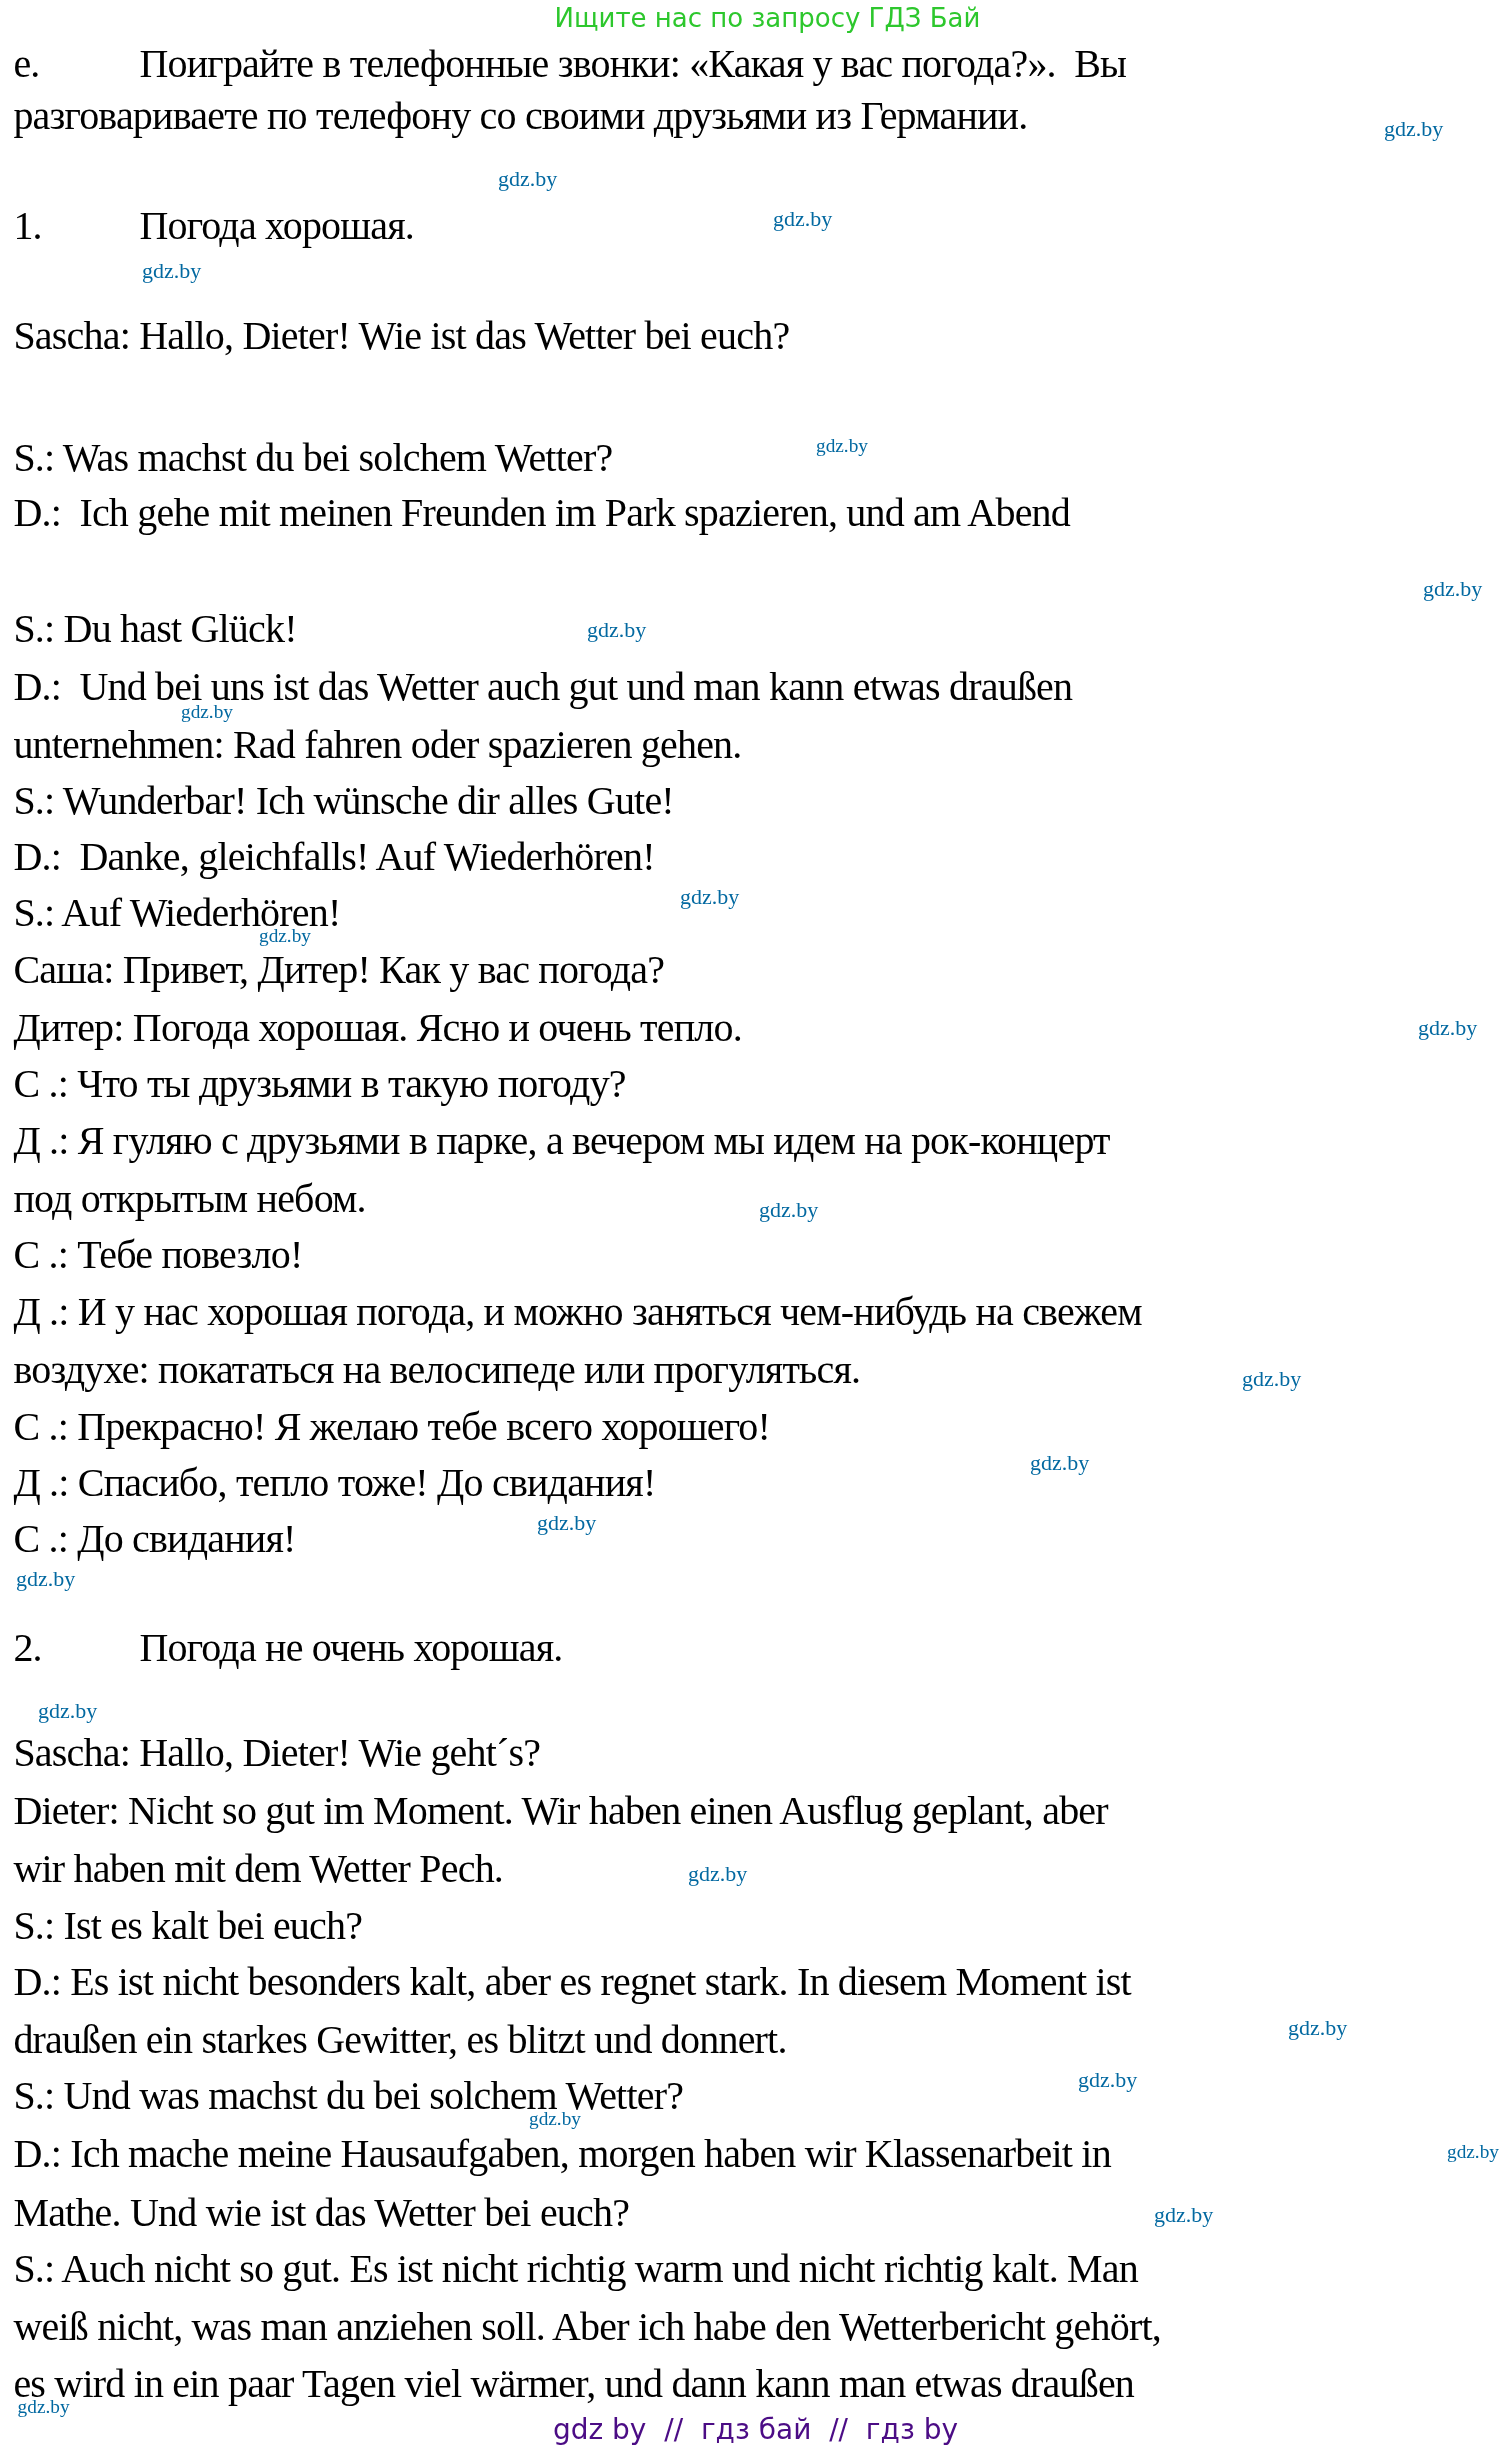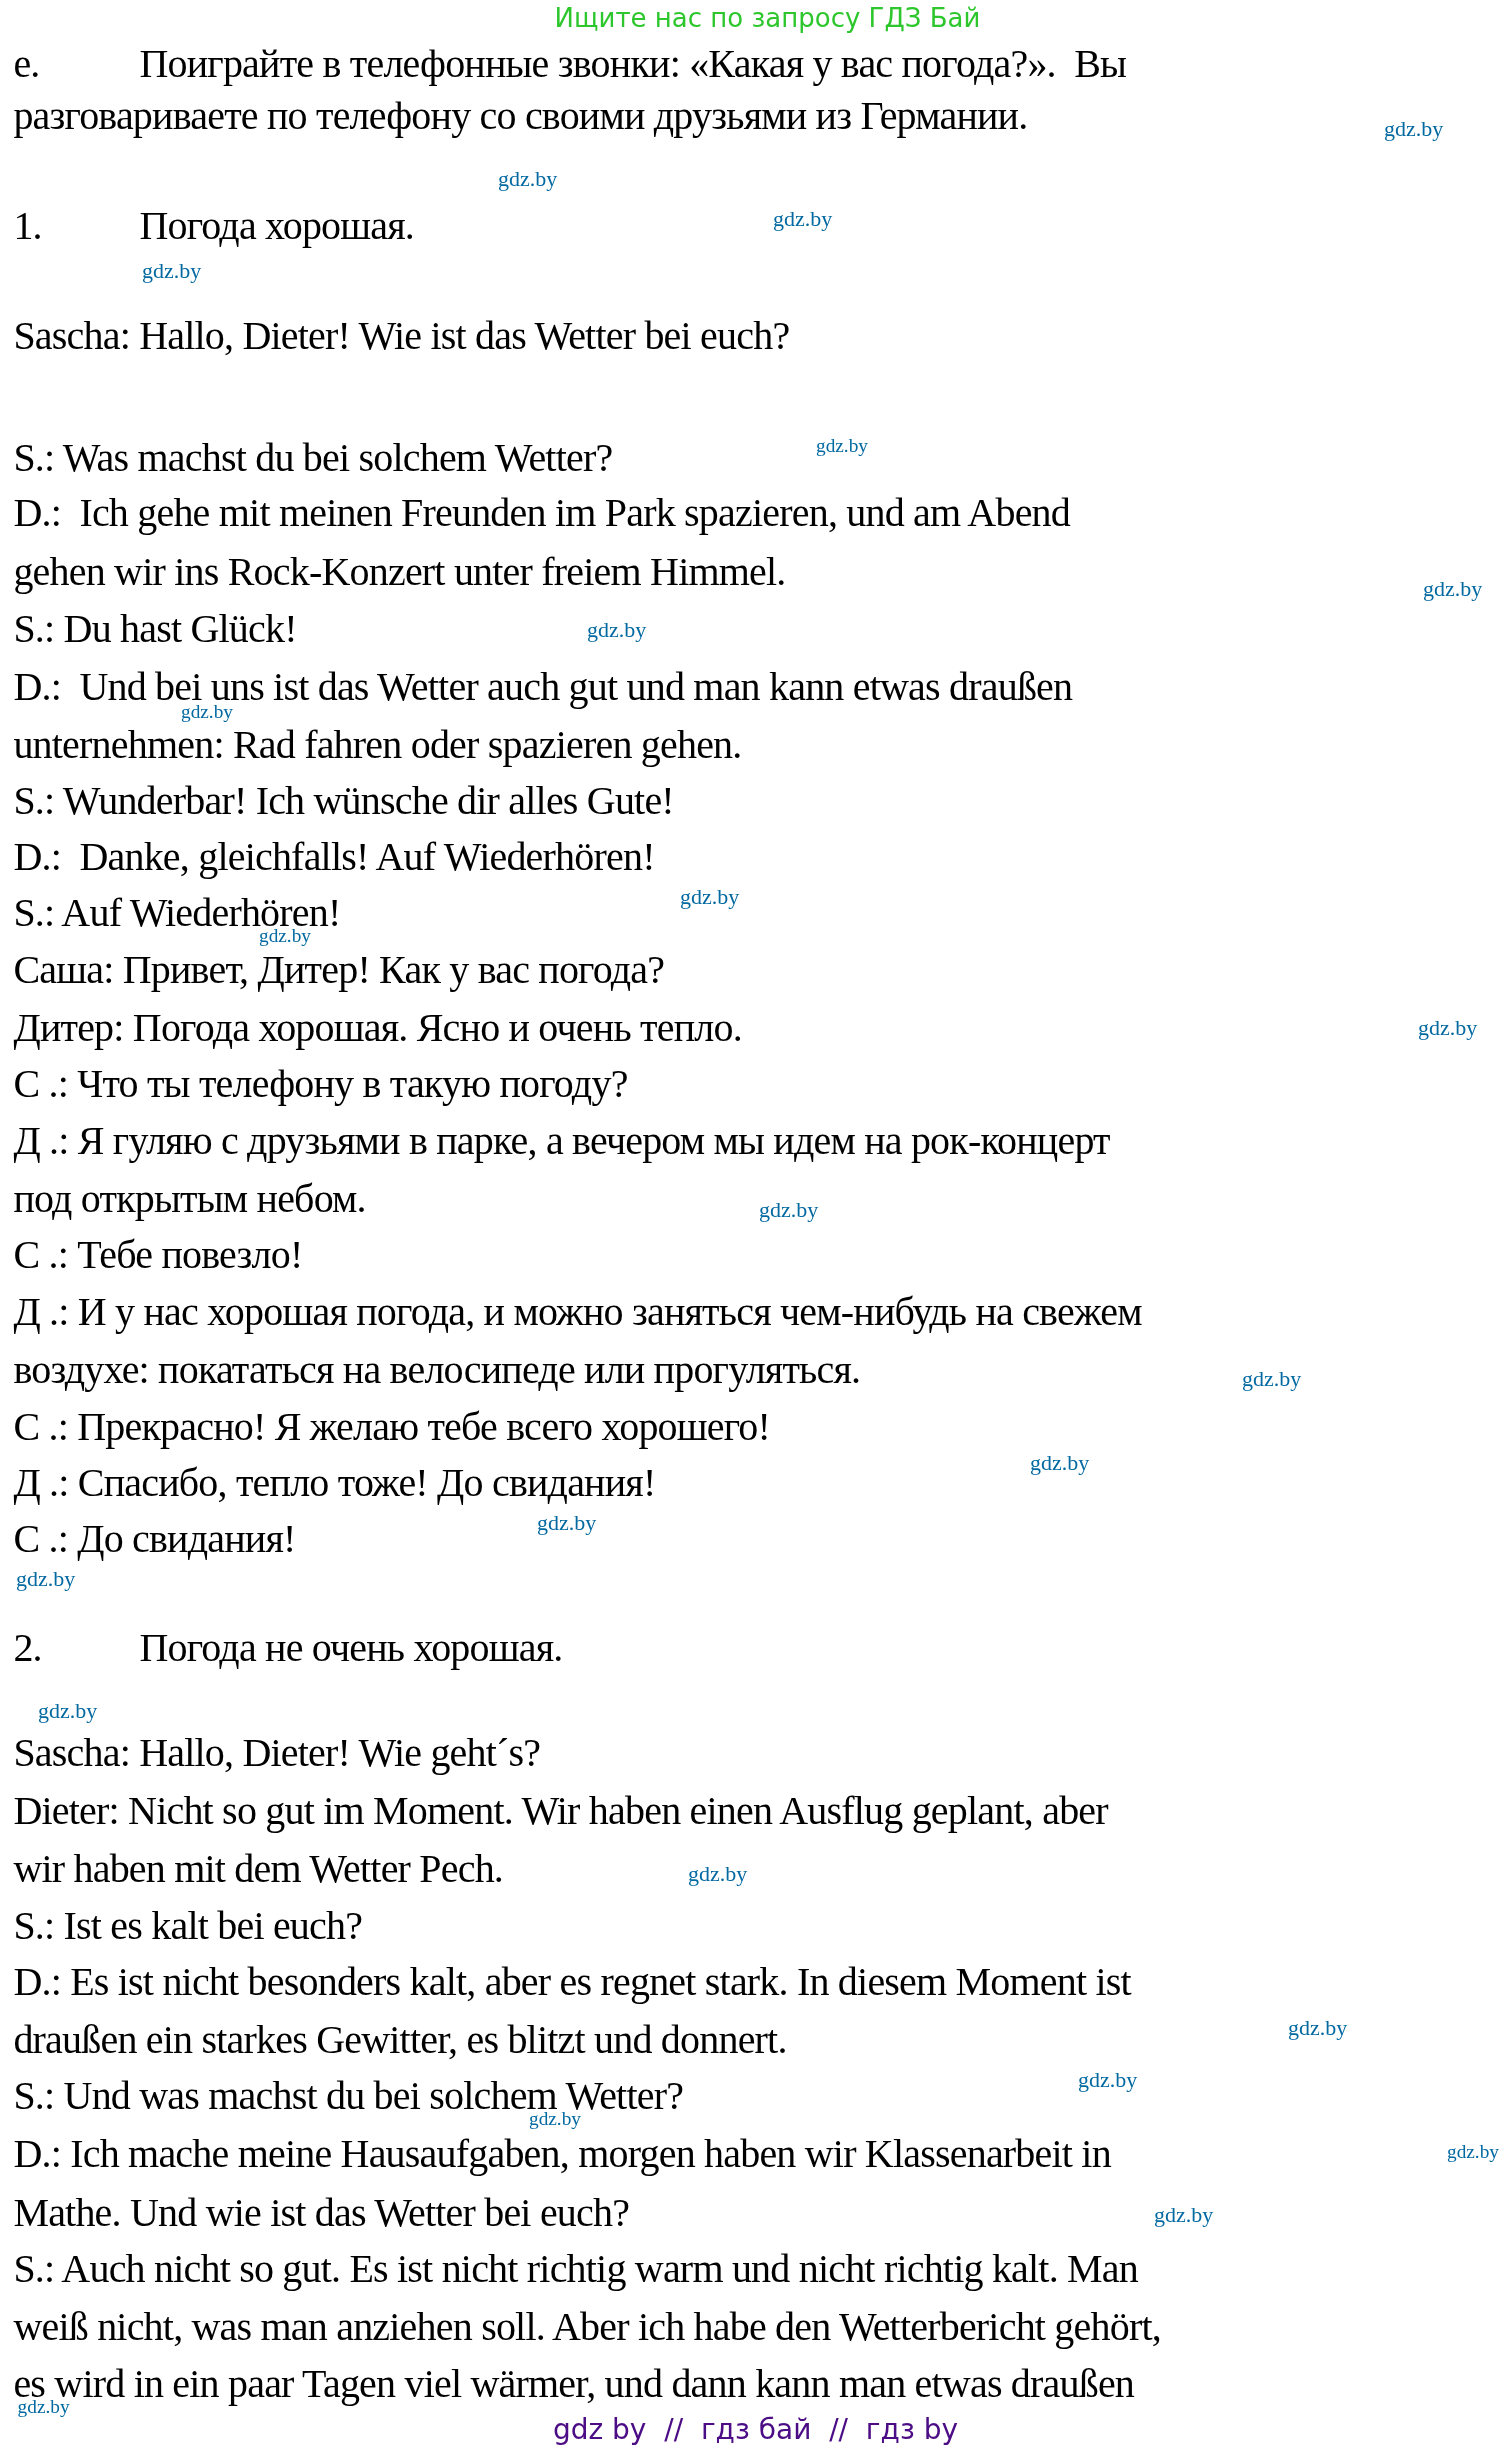--- a/index.html
+++ b/index.html
@@ -60,30 +60,29 @@
   <div class="promo">Ищите нас по запросу ГДЗ Бай</div>
 
   <div class="line" style="top:42px"><span class="marker">е.</span><span>Поиграйте в телефонные звонки: «Какая у вас погода?».  Вы</span></div>
   <div class="line" style="top:94px">разговариваете по телефону со своими друзьями из Германии.</div>
 
   <div class="line" style="top:204px"><span class="marker">1.</span><span>Погода хорошая.</span></div>
 
   <div class="line" style="top:314px">Sascha: Hallo, Dieter! Wie ist das Wetter bei euch?</div>
   <div class="line" style="top:436px">S.: Was machst du bei solchem Wetter?</div>
   <div class="line" style="top:491px">D.:  Ich gehe mit meinen Freunden im Park spazieren, und am Abend</div>
-  <div class="line" style="top:550px">gehen wir ins Rock-Konzert unter freiem Himmel.</div>
   <div class="line" style="top:607px">S.: Du hast Glück!</div>
   <div class="line" style="top:665px">D.:  Und bei uns ist das Wetter auch gut und man kann etwas draußen</div>
   <div class="line" style="top:723px">unternehmen: Rad fahren oder spazieren gehen.</div>
   <div class="line" style="top:779px">S.: Wunderbar! Ich wünsche dir alles Gute!</div>
   <div class="line" style="top:835px">D.:  Danke, gleichfalls! Auf Wiederhören!</div>
   <div class="line" style="top:891px">S.: Auf Wiederhören!</div>
   <div class="line" style="top:948px">Саша: Привет, Дитер! Как у вас погода?</div>
   <div class="line" style="top:1006px">Дитер: Погода хорошая. Ясно и очень тепло.</div>
-  <div class="line" style="top:1062px">С .: Что ты телефону в такую погоду?</div>
+  <div class="line" style="top:1062px">С .: Что ты друзьями в такую погоду?</div>
   <div class="line" style="top:1119px">Д .: Я гуляю с друзьями в парке, а вечером мы идем на рок-концерт</div>
   <div class="line" style="top:1177px">под открытым небом.</div>
   <div class="line" style="top:1233px">С .: Тебе повезло!</div>
   <div class="line" style="top:1290px">Д .: И у нас хорошая погода, и можно заняться чем-нибудь на свежем</div>
   <div class="line" style="top:1348px">воздухе: покататься на велосипеде или прогуляться.</div>
   <div class="line" style="top:1405px">С .: Прекрасно! Я желаю тебе всего хорошего!</div>
   <div class="line" style="top:1461px">Д .: Спасибо, тепло тоже! До свидания!</div>
   <div class="line" style="top:1517px">С .: До свидания!</div>
 
   <div class="line" style="top:1626px"><span class="marker">2.</span><span>Погода не очень хорошая.</span></div>

